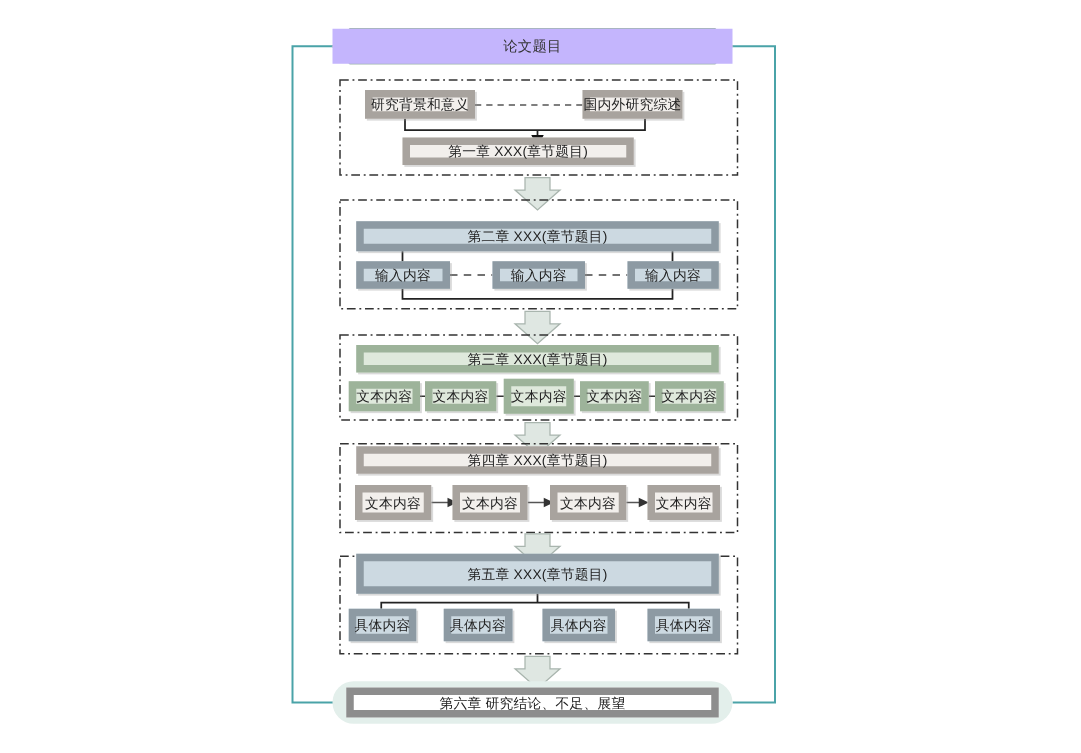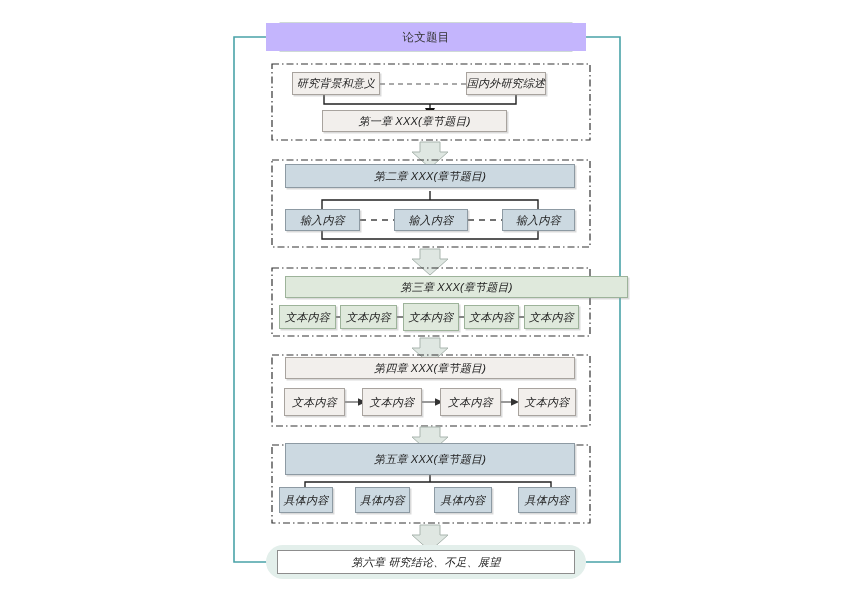--- a/index.html
+++ b/index.html
@@ -13,21 +13,21 @@
   #canvas{position:absolute;left:0;top:0;width:865px;height:602px;}
   .lbl{
     position:absolute;
     display:flex;align-items:center;justify-content:center;
     font-size:11px;color:#222;
     white-space:nowrap;
     box-sizing:border-box;
     letter-spacing:0.2px;
   }
   
-  .bx{border:1px solid #f97316;box-sizing:border-box;font-style:italic;}
+  .bx{border:6px solid #f97316;box-sizing:border-box;}
   .beige{background:#f2efec;border-color:#a8a39e;}
   .blue{background:#ccd9e1;border-color:#8d9aa3;}
   .green{background:#dfe9dc;border-color:#9db39a;}
   .white{background:#ffffff;border-color:#8d8d8d;}
   .title-hex{
     background:#c4b5fd;
     color:#333;
     font-size:11.5px;
   }
   .shadow{box-shadow:1.5px 1.5px 0 rgba(150,150,150,.35);}
@@ -130,26 +130,26 @@
     <rect x="266" y="545" width="320" height="34" rx="17" ry="17" fill="#e3efeb" stroke="none"></rect>
   </g>
 </svg>
 
 <div class="lbl title-hex" style="left:266px;top:23px;width:320px;height:28px;">论文题目</div>
 
 <div class="lbl bx beige shadow" style="left:292px;top:72px;width:88px;height:23px;">研究背景和意义</div>
 <div class="lbl bx beige shadow" style="left:466px;top:72px;width:80px;height:23px;">国内外研究综述</div>
 <div class="lbl bx beige shadow" style="left:322px;top:110px;width:185px;height:22px;">第一章 XXX(章节题目)</div>
 
-<div class="lbl bx blue shadow" style="left:285px;top:164px;width:290px;height:24px;">第二章 XXX(章节题目)</div>
+<div class="lbl bx blue shadow" style="left:285px;top:177px;width:290px;height:24px;">第二章 XXX(章节题目)</div>
 <div class="lbl bx blue shadow" style="left:285px;top:209px;width:75px;height:22px;">输入内容</div>
 <div class="lbl bx blue shadow" style="left:394px;top:209px;width:74px;height:22px;">输入内容</div>
 <div class="lbl bx blue shadow" style="left:502px;top:209px;width:73px;height:22px;">输入内容</div>
 
-<div class="lbl bx green shadow" style="left:285px;top:276px;width:343px;height:22px;">第三章 XXX(章节题目)</div>
+<div class="lbl bx green shadow" style="left:285px;top:276px;width:290px;height:22px;">第三章 XXX(章节题目)</div>
 <div class="lbl bx green shadow" style="left:279px;top:305px;width:57px;height:24px;">文本内容</div>
 <div class="lbl bx green shadow" style="left:340px;top:305px;width:57px;height:24px;">文本内容</div>
 <div class="lbl bx green shadow" style="left:403px;top:303px;width:56px;height:28px;">文本内容</div>
 <div class="lbl bx green shadow" style="left:464px;top:305px;width:55px;height:24px;">文本内容</div>
 <div class="lbl bx green shadow" style="left:524px;top:305px;width:55px;height:24px;">文本内容</div>
 
 <div class="lbl bx beige shadow" style="left:285px;top:357px;width:290px;height:22px;">第四章 XXX(章节题目)</div>
 <div class="lbl bx beige shadow" style="left:284px;top:388px;width:61px;height:28px;">文本内容</div>
 <div class="lbl bx beige shadow" style="left:362px;top:388px;width:60px;height:28px;">文本内容</div>
 <div class="lbl bx beige shadow" style="left:440px;top:388px;width:61px;height:28px;">文本内容</div>

